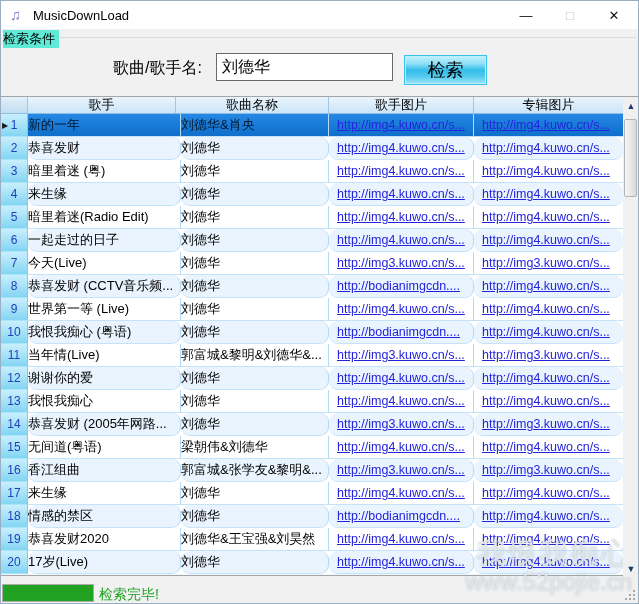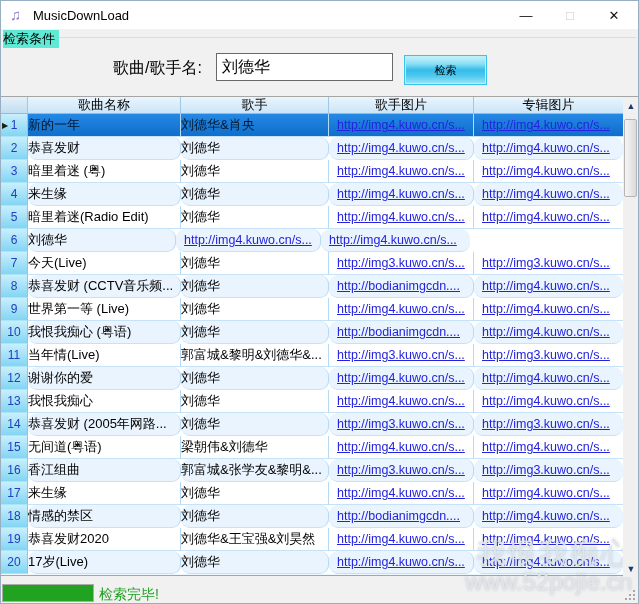--- a/index.html
+++ b/index.html
@@ -19,21 +19,21 @@
   .group-label { position:absolute; left:2px; top:29px; font-size:13px; color:#000; background:#5eead4; padding-right:4px; z-index:2; }
   .group-line { position:absolute; left:58px; right:2px; top:36px; height:1px; background:#DCDCDC; }
   .search-label { position:absolute; left:112px; top:57px; font-size:16px; color:#000; }
   .search-input {
     position:absolute; left:215px; top:52px; width:177px; height:28px;
     border:1px solid #696969; background:#fff; font-size:16px; padding:0 5px;
     font-family:"Liberation Sans", sans-serif; color:#000;
   }
   .search-button {
     position:absolute; left:403px; top:54px; width:83px; height:30px;
-    border:1px solid #38C2EC; color:#000; font-size:11px;
+    border:1px solid #38C2EC; color:#000; font-size:18px;
     font-family:Liberation Sans, sans-serif;
     background:linear-gradient(180deg,#C8F2FB 0%,#8BDFF6 28%,#35BCE9 50%,#4FC9EE 72%,#9FE6F8 100%);
     box-shadow:inset 0 0 0 1px #BDEFFB;
   }
   
   .grid {
     position:absolute; left:0; top:95px; width:622px; height:480px;
     background:#fff; border-top:1px solid #A5A5A5; border-bottom:1px solid #A5A5A5;
     overflow:hidden; font-size:13px;
   }
@@ -102,22 +102,22 @@
 
   <div class="group-label">检索条件</div>
   <div class="group-line"></div>
   <div class="search-label">歌曲/歌手名:</div>
   <input class="search-input" value="刘德华" style="">
   <button class="search-button">检索</button>
 
   <div class="grid">
     <div class="thead">
       <div class="th corner c0"></div>
+      <div class="th c2">歌手</div>
       <div class="th c1">歌曲名称</div>
-      <div class="th c2">歌手</div>
       <div class="th c3">歌手图片</div>
       <div class="th c4">专辑图片</div>
     </div>
     <div>
         <div class="tr odd selected">
     <div class="td num c0">
       <span class="cur-arrow" style="visibility: visible;">▶</span>
       <span>1</span>
     </div>
     <div class="td data song c1">新的一年</div>
@@ -183,20 +183,21 @@
           </div>
     <div class="td data linkcell c4">
             <a href="#">http://img4.kuwo.cn/s...</a>
           </div>
   </div>
         <div class="tr even">
     <div class="td num c0">
 
       <span>6</span>
     </div>
+    <div class="td data song c1">一起走过的日子</div>
     <div class="td data artist c2">刘德华</div>
     <div class="td data linkcell c3">
             <a href="#">http://img4.kuwo.cn/s...</a>
           </div>
     <div class="td data linkcell c4">
             <a href="#">http://img4.kuwo.cn/s...</a>
           </div>
   </div>
         <div class="tr odd">
     <div class="td num c0">

